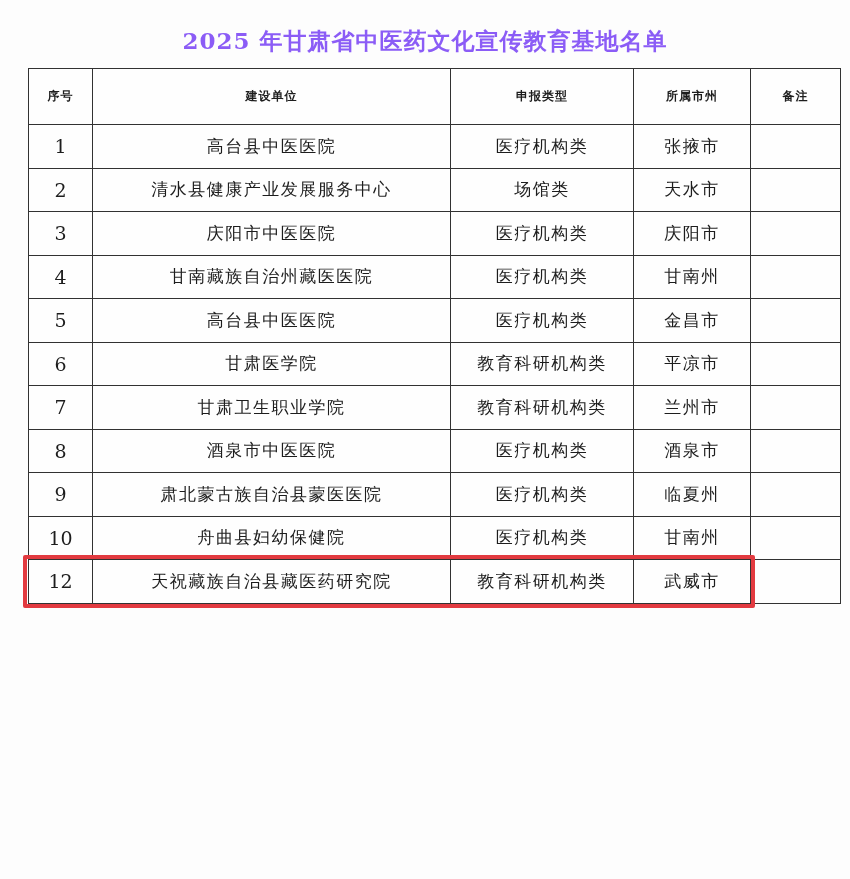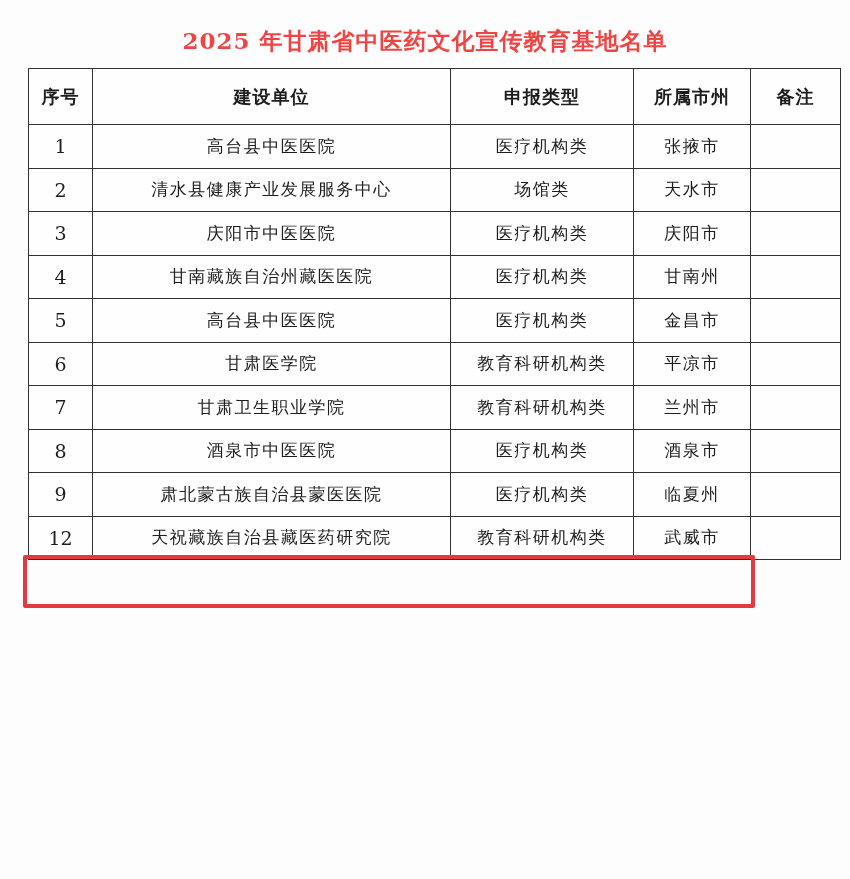--- a/index.html
+++ b/index.html
@@ -17,42 +17,42 @@
     width: 850px;
     height: 879px;
   }
   .title {
     margin: 0;
     padding-top: 26px;
     text-align: center;
     font-size: 23px;
     font-weight: bold;
     letter-spacing: 1px;
-    color: #ef4444;
+    color: #8b5cf6;
   }
   table.base-table {
     border-collapse: collapse;
     table-layout: fixed;
     position: absolute;
     left: 28px;
     top: 68px;
     width: 812px;
     background: #fefefe;
   }
   .base-table th, .base-table td {
     border: 1.6px solid #323232;
     text-align: center;
     vertical-align: middle;
     padding: 0 2px;
     overflow: hidden;
     white-space: nowrap;
   }
   .base-table th {
     height: 55px;
-    font-size: 18px;
+    font-size: 12px;
     font-weight: bold;
     letter-spacing: 1px;
   }
   .base-table td {
     height: 42.5px;
     font-size: 17px;
     letter-spacing: 1.5px;
   }
   .base-table td.c-no {
     font-size: 19px;
@@ -159,20 +159,27 @@
         </tr>
 
         <tr>
           <td class="c-no">9</td>
           <td class="c-unit">肃北蒙古族自治县蒙医医院</td>
           <td class="c-type">医疗机构类</td>
           <td class="c-city">临夏州</td>
           <td class="c-remark"></td>
         </tr>
 
+        <tr>
+          <td class="c-no">10</td>
+          <td class="c-unit">舟曲县妇幼保健院</td>
+          <td class="c-type">医疗机构类</td>
+          <td class="c-city">甘南州</td>
+          <td class="c-remark"></td>
+        </tr>
 
 
         <tr>
           <td class="c-no">12</td>
           <td class="c-unit">天祝藏族自治县藏医药研究院</td>
           <td class="c-type">教育科研机构类</td>
           <td class="c-city">武威市</td>
           <td class="c-remark"></td>
         </tr>
 

